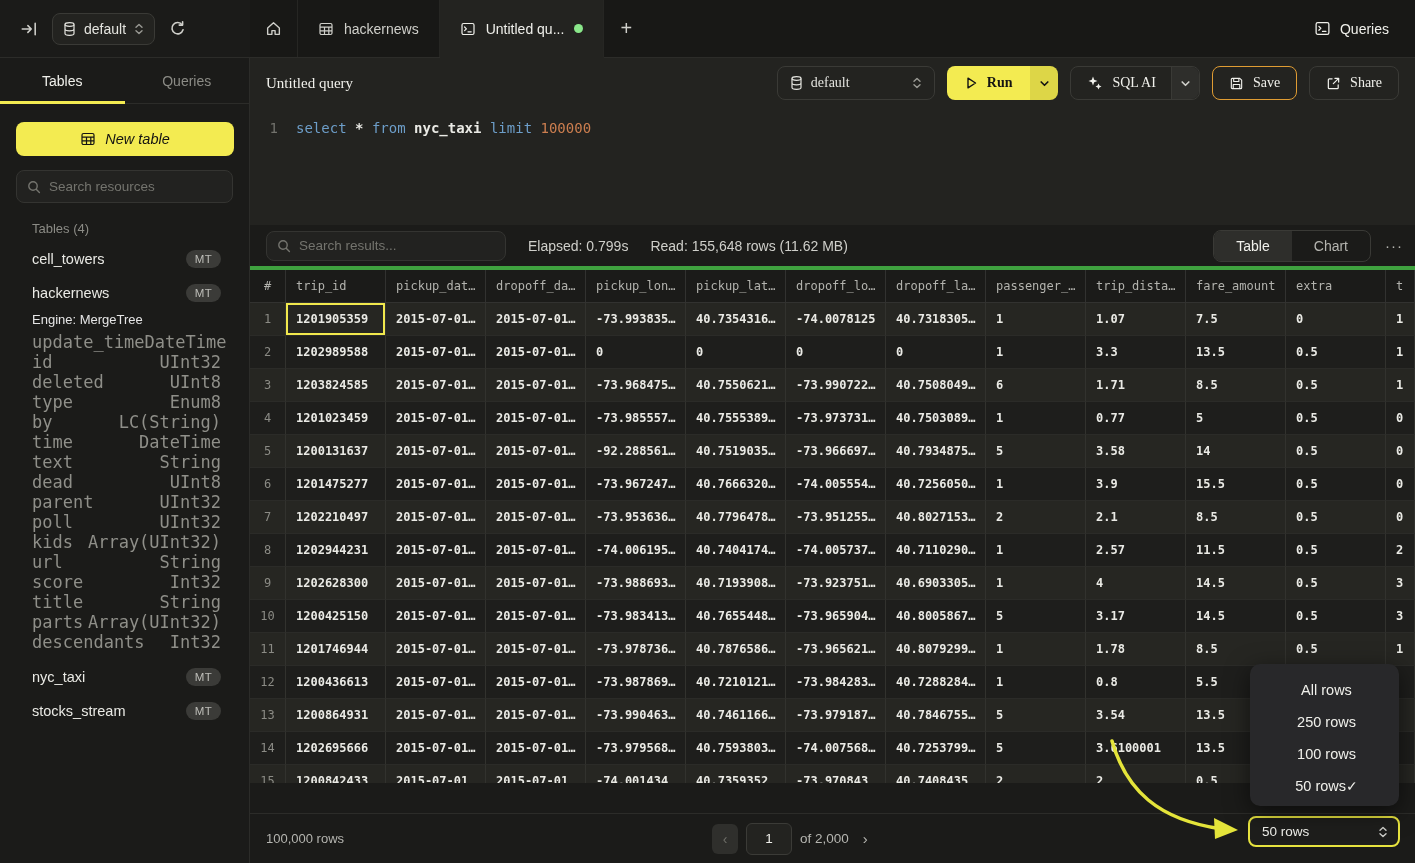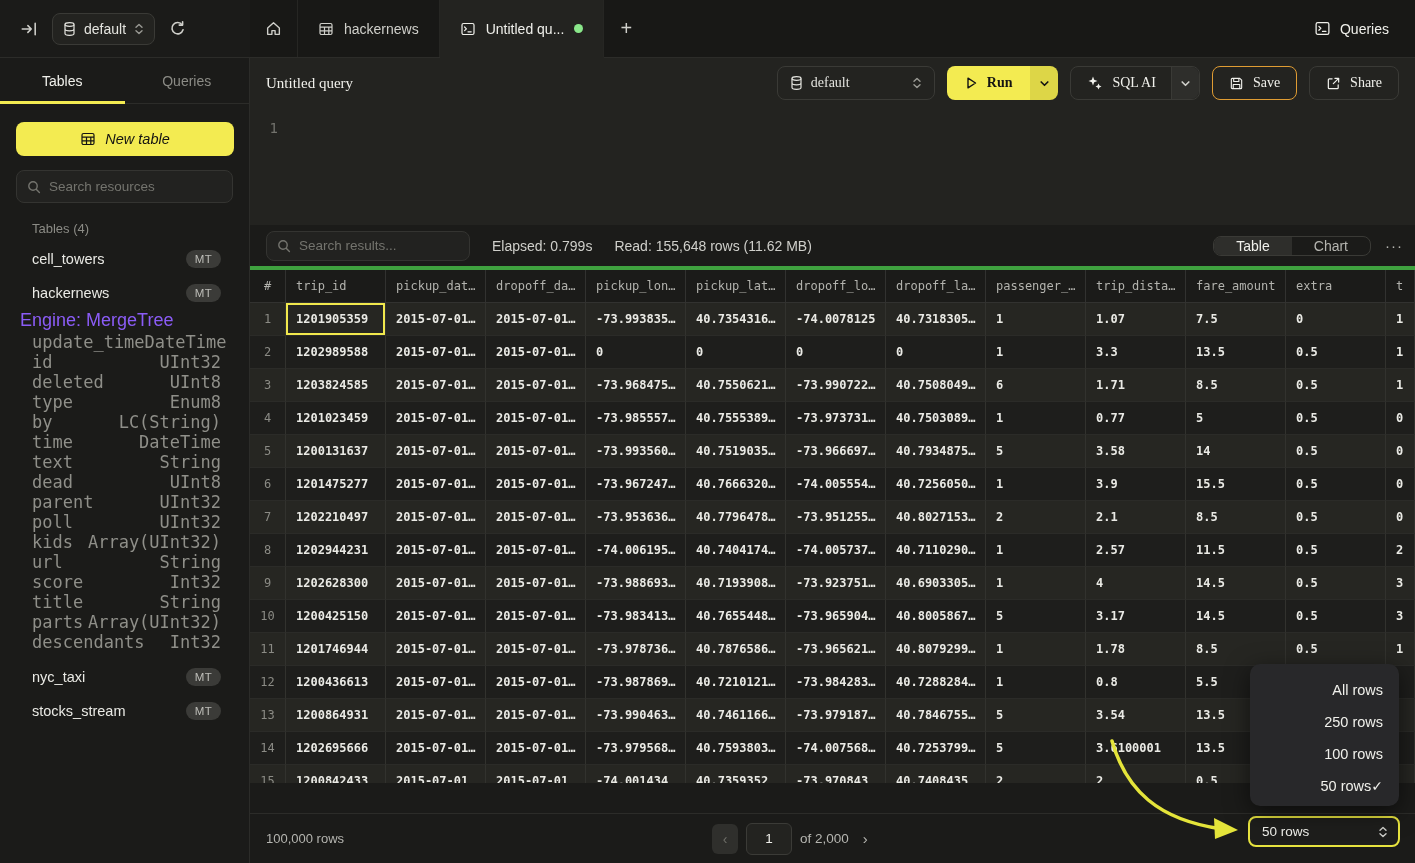--- a/index.html
+++ b/index.html
@@ -46,21 +46,21 @@
     background:#222220; border:1px solid #343431; border-radius:8px; padding:0 10px; color:#74746e; }
   .side-search input{ background:transparent; border:none; outline:none; color:#d7d7d2;
     font-size:13.5px; width:160px; font-family:"Liberation Sans",sans-serif; }
   .side-search input::placeholder{ color:#74746e; }
   .section-label{ margin:18px 0 6px; padding-left:32px; font-size:13px; color:#8b8b85; }
   .tbl-row{ height:34px; display:flex; align-items:center; justify-content:space-between;
     padding:0 28px 0 32px; cursor:pointer; }
   .tbl-name{ font-size:14.5px; color:#eaeae5; }
   .mt-badge{ background:#3b3b38; color:#bdbdb8; font-size:11.5px; padding:3px 9px;
     border-radius:10px; letter-spacing:.3px; }
-  .engine-line{ padding-left:20px; height:22px; line-height:20px; color:#8b5cf6; font-size:18px; }
+  .engine-line{ padding-left:32px; height:22px; line-height:20px; color:#e5e5e5; font-size:13px; }
   .col-row{ display:flex; justify-content:space-between; padding:0 28px 0 32px;
     height:20px; line-height:20px; font-family:"DejaVu Sans Mono",monospace;
     font-size:17px; color:#8f8f89; }
   .cols-spacer{ height:8px; }
 
   
   .main{ position:absolute; left:250px; top:58px; width:1165px; height:805px; }
   .query-header{ height:50px; background:#232320; display:flex; align-items:center;
     padding:0 16px; gap:12px;font-family:Liberation Serif, serif; }
   .qh-title{ font-size:15px; color:#f0f0eb; }
@@ -83,28 +83,28 @@
     font-family:"DejaVu Sans Mono",monospace; font-size:14px; }
   .gutter{ width:46px; text-align:right; padding-right:18px; color:#72726c; }
   .tok-kw{ color:#6d9ec9; }
   .tok-pl{ color:#eaeae5; font-weight:bold; }
   .tok-id{ color:#eaeae5; font-weight:bold; }
   .tok-num{ color:#cc7e4f; }
 
   
   .results{ position:absolute; left:0; top:167px; right:0; bottom:0; background:#1b1b19; }
   .results-toolbar{ height:41px; display:flex; align-items:center; padding:0 12px 0 16px; }
-  .res-search{ width:204px; height:30px; display:flex; align-items:center; gap:8px;
+  .res-search{ width:240px; height:30px; display:flex; align-items:center; gap:8px;
     background:#222220; border:1px solid #343431; border-radius:8px; padding:0 10px; color:#74746e; }
   .res-search input{ background:transparent; border:none; outline:none; color:#d7d7d2;
     font-size:13.5px; width:180px; font-family:"Liberation Sans",sans-serif; }
   .res-search input::placeholder{ color:#74746e; }
   .stat{ color:#cfcfca; font-size:14px; margin-left:22px; }
   .rt-spacer{ flex:1; }
-  .view-toggle{ display:flex; height:20px; border:1px solid #3a3a36; border-radius:8px; overflow:hidden; }
+  .view-toggle{ display:flex; height:32px; border:1px solid #3a3a36; border-radius:8px; overflow:hidden; }
   .seg{ padding:0 22px; display:flex; align-items:center; color:#b5b5b0; cursor:pointer; font-size:14px; }
   .seg.active{ background:#2e2e2b; color:#f0f0eb; }
   .more-btn{ margin-left:14px; color:#b5b5b0; cursor:pointer; font-size:15px; letter-spacing:1px; }
 
   .green-bar{ height:4px; background:#3fa23f; }
   .grid-header{ height:33px; display:flex; border-bottom:1px solid #323230;
     font-family:"DejaVu Sans Mono",monospace; font-size:12px; color:#b3b3ae; }
   .hcell{ line-height:32px; padding-left:10px; border-right:1px solid #323230;
     overflow:hidden; white-space:nowrap; cursor:pointer; }
   .w-num{ width:36px; padding-left:0; text-align:center; }
@@ -133,21 +133,21 @@
   .pg-next{ color:#b5b5b0; cursor:pointer; padding:0 6px; font-size:15px; }
   .page-size-select{ position:absolute; right:15px; bottom:16px; width:152px; height:31px;
     border:2px solid #e7e33f; border-radius:8px; background:#1e1e1c; display:flex;
     align-items:center; justify-content:space-between; padding:0 10px 0 12px;
     color:#f0f0eb; font-size:13.5px; cursor:pointer; }
 
   
   .menu{ position:absolute; left:1250px; top:664px; width:149px; height:142px;
     background:#28282a; border-radius:10px; box-shadow:0 6px 24px rgba(0,0,0,.55);
     padding:10px 0; z-index:50; }
-  .menu-item{ height:32px; display:flex; align-items:center; justify-content:flex-end;
+  .menu-item{ height:32px; display:flex; align-items:center; justify-content:center;
     padding:0 16px 0 20px; color:#f0f0eb; font-size:14.5px; cursor:pointer; }
   .menu-check{ color:#f0f0eb; font-size:14px; }
 
   .arrow-overlay{ position:absolute; left:0; top:0; width:1415px; height:863px;
     pointer-events:none; z-index:60; }
 </style>
 </head>
 <body>
 
 <div class="app">
@@ -399,20 +399,21 @@
               <path d="M13 9.5v3c0 .6-.4 1-1 1H3.5c-.6 0-1-.4-1-1V4c0-.6.4-1 1-1h3"></path>
               <path d="M9.5 2.5H13.5v4M13.2 2.8 7.8 8.2"></path>
             </svg>
         </span>
         <span>Share</span>
       </div>
     </div>
 
     <div class="editor">
       <div class="gutter">1</div>
+      <div><span class="tok-kw">select</span><span class="tok-pl"> </span><span class="tok-pl">*</span><span class="tok-pl"> </span><span class="tok-kw">from</span><span class="tok-pl"> </span><span class="tok-id">nyc_taxi</span><span class="tok-pl"> </span><span class="tok-kw">limit</span><span class="tok-pl"> </span><span class="tok-num">100000</span></div>
     </div>
 
     <div class="results">
       <div class="results-toolbar">
         <div class="res-search">
           <span>
             <svg class="ic" width="14" height="14" viewBox="0 0 14 14" fill="none" stroke="currentColor" stroke-width="1.4" stroke-linecap="round">
                 <circle cx="6" cy="6" r="4.2"></circle>
                 <path d="M9.2 9.2 12.4 12.4"></path>
               </svg>
@@ -507,21 +508,21 @@
             <div class="gcell w-col">0.77</div>
             <div class="gcell w-col">5</div>
             <div class="gcell w-col">0.5</div>
             <div class="gcell w-last">0</div>
           </div>
           <div class="grow odd">
             <div class="gcell rownum w-num">5</div>
             <div class="gcell w-col">1200131637</div>
             <div class="gcell w-col">2015-07-01…</div>
             <div class="gcell w-col">2015-07-01…</div>
-            <div class="gcell w-col">-73.993560…</div>
+            <div class="gcell w-col">-92.288561…</div>
             <div class="gcell w-col">40.7519035…</div>
             <div class="gcell w-col">-73.966697…</div>
             <div class="gcell w-col">40.7934875…</div>
             <div class="gcell w-col">5</div>
             <div class="gcell w-col">3.58</div>
             <div class="gcell w-col">14</div>
             <div class="gcell w-col">0.5</div>
             <div class="gcell w-last">0</div>
           </div>
           <div class="grow even">

